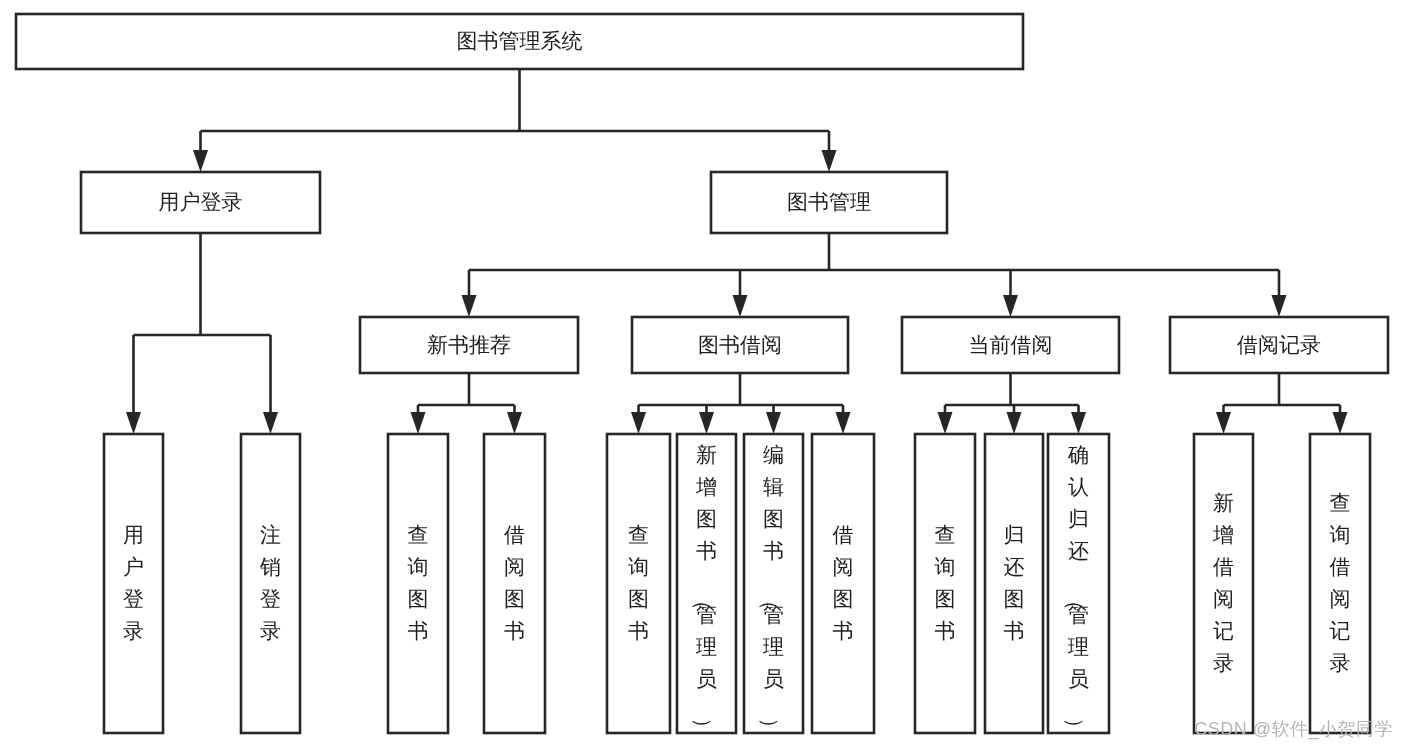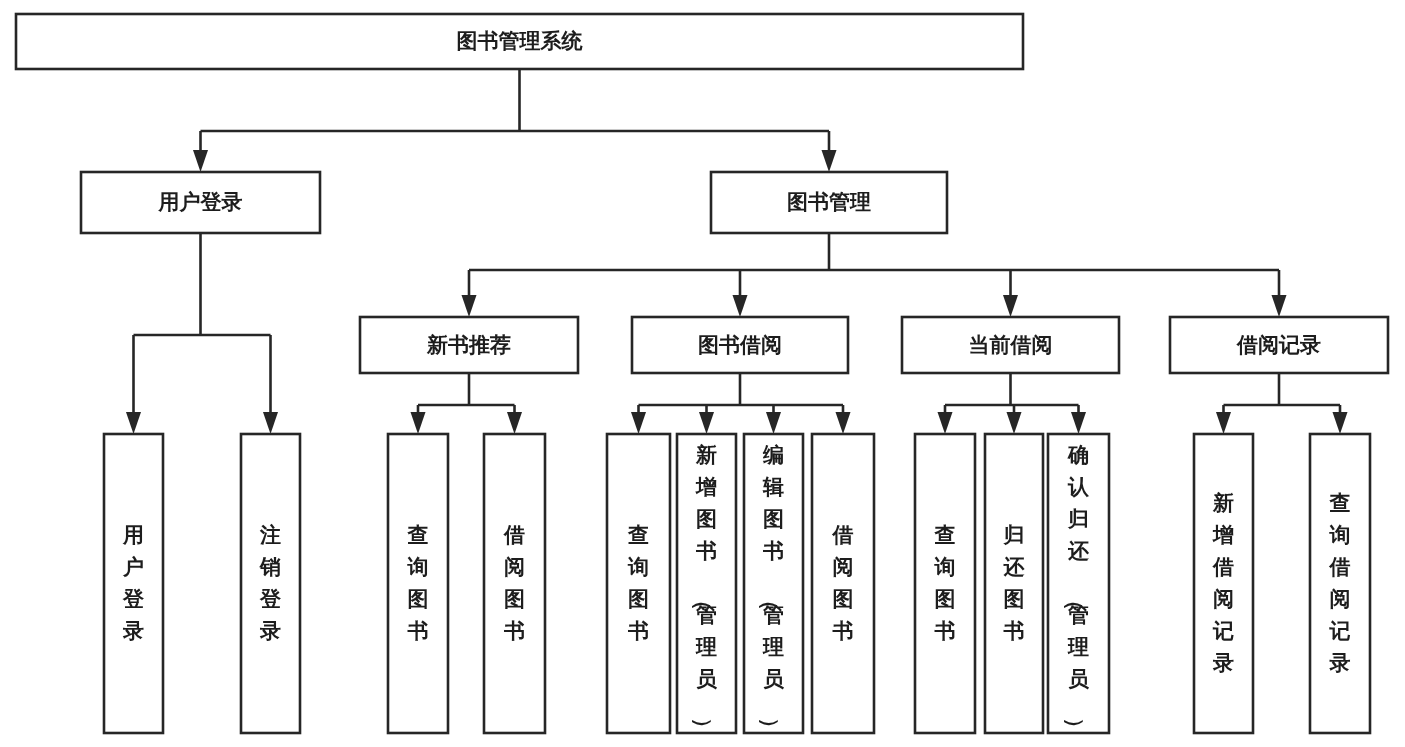--- a/index.html
+++ b/index.html
@@ -14,21 +14,20 @@
     overflow: hidden;
     font-family: "Liberation Sans", "DejaVu Sans", sans-serif;
     position: relative;
   }
   #diagram-root {
     position: absolute;
     left: 0;
     top: 0;
     width: 1405px;
     height: 747px;
-    font-weight: bold;
   }
   svg.diagram-canvas {
     display: block;
     width: 1405px;
     height: 747px;
   }
   .node-box {
     fill: #ffffff;
     stroke: #262626;
     stroke-width: 2.6;
@@ -217,13 +216,14 @@
         <g>
           <rect class="node-box" x="1194" y="434" width="59" height="299"></rect>
           <text class="node-label-vertical" x="1223.5" y="509.5"><tspan x="1223.5" dy="0">新</tspan><tspan x="1223.5" dy="32">增</tspan><tspan x="1223.5" dy="32">借</tspan><tspan x="1223.5" dy="32">阅</tspan><tspan x="1223.5" dy="32">记</tspan><tspan x="1223.5" dy="32">录</tspan></text>
         </g>
         <g>
           <rect class="node-box" x="1310" y="434" width="60" height="299"></rect>
           <text class="node-label-vertical" x="1340" y="509.5"><tspan x="1340" dy="0">查</tspan><tspan x="1340" dy="32">询</tspan><tspan x="1340" dy="32">借</tspan><tspan x="1340" dy="32">阅</tspan><tspan x="1340" dy="32">记</tspan><tspan x="1340" dy="32">录</tspan></text>
         </g>
       </g>
   </svg>
+  <div class="watermark">CSDN @软件_小贺同学</div>
 </div>
 
 </body></html>

